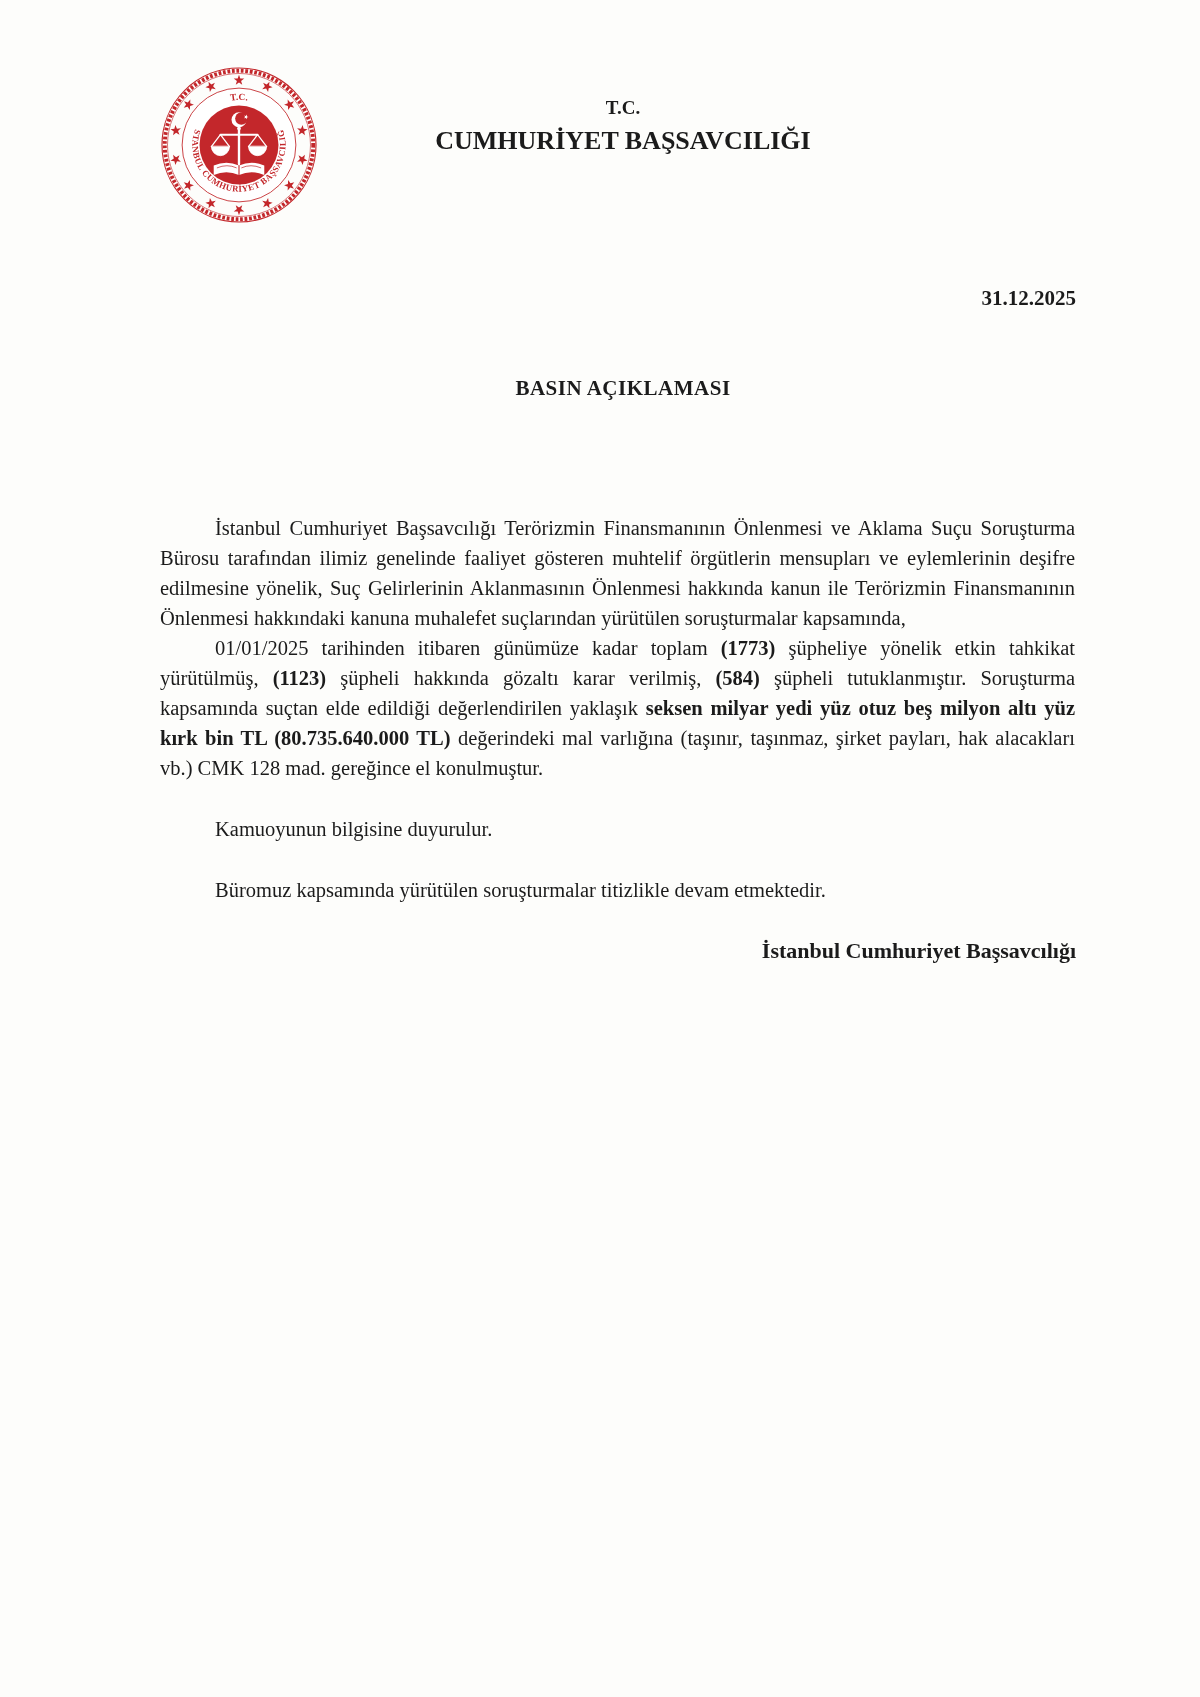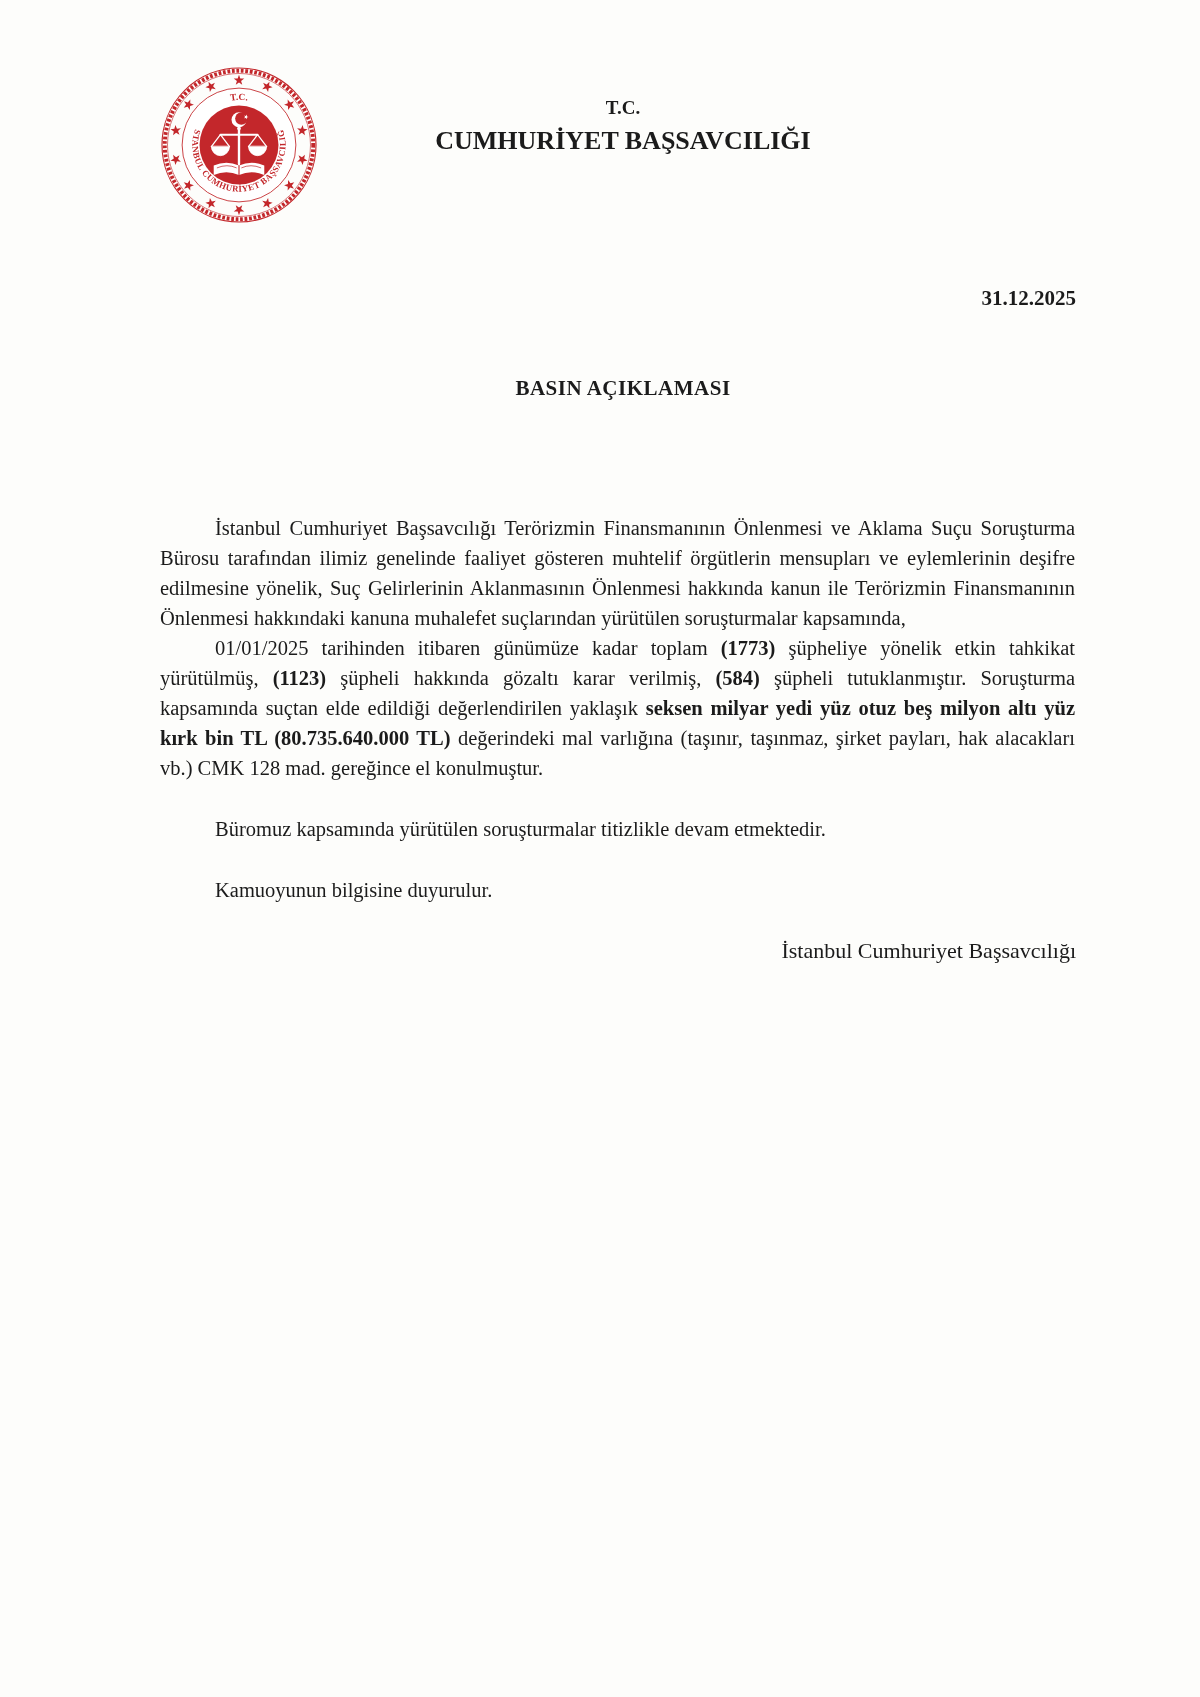--- a/index.html
+++ b/index.html
@@ -69,21 +69,21 @@
   }
   .body-text p.gap { margin-top: 31px; }
   .body-text b { font-weight: bold; }
   .signature {
     position: absolute;
     top: 938px;
     left: 160px;
     width: 916px;
     text-align: right;
     font-size: 22px;
-    font-weight: normal;
+    font-weight: bold;
   }
   .seal-ring-text { font-family: "Liberation Serif", serif; font-weight: bold; }
 </style>
 </head>
 <body>
 
 <div class="page">
 
   <svg class="emblem" viewBox="0 0 200 200" aria-hidden="true">
     <defs>
@@ -154,19 +154,19 @@
     <div class="lh-office">CUMHURİYET BAŞSAVCILIĞI</div>
   </div>
 
   <div class="date-line">31.12.2025</div>
 
   <div class="doc-title">BASIN AÇIKLAMASI</div>
 
   <div class="body-text" id="body-text">
       <p><span>İstanbul Cumhuriyet Başsavcılığı Terörizmin Finansmanının Önlenmesi ve Aklama Suçu Soruşturma Bürosu tarafından ilimiz genelinde faaliyet gösteren muhtelif örgütlerin mensupları ve eylemlerinin deşifre edilmesine yönelik, Suç Gelirlerinin Aklanmasının Önlenmesi hakkında kanun ile Terörizmin Finansmanının Önlenmesi hakkındaki kanuna muhalefet suçlarından yürütülen soruşturmalar kapsamında,</span></p>
       <p><span>01/01/2025 tarihinden itibaren günümüze kadar toplam </span><b>(1773)</b><span> şüpheliye yönelik etkin tahkikat yürütülmüş, </span><b>(1123)</b><span> şüpheli hakkında gözaltı karar verilmiş, </span><b>(584)</b><span> şüpheli tutuklanmıştır. Soruşturma kapsamında suçtan elde edildiği değerlendirilen yaklaşık </span><b>seksen milyar yedi yüz otuz beş milyon altı yüz kırk bin TL (80.735.640.000 TL)</b><span> değerindeki mal varlığına (taşınır, taşınmaz, şirket payları, hak alacakları vb.) CMK 128 mad. gereğince el konulmuştur.</span></p>
+      <p class="gap"><span>Kamuoyunun bilgisine duyurulur.</span></p>
       <p class="gap"><span>Büromuz kapsamında yürütülen soruşturmalar titizlikle devam etmektedir.</span></p>
-      <p class="gap"><span>Kamuoyunun bilgisine duyurulur.</span></p>
     </div>
 
   <div class="signature">İstanbul Cumhuriyet Başsavcılığı</div>
 
 </div>
 
 </body></html>

